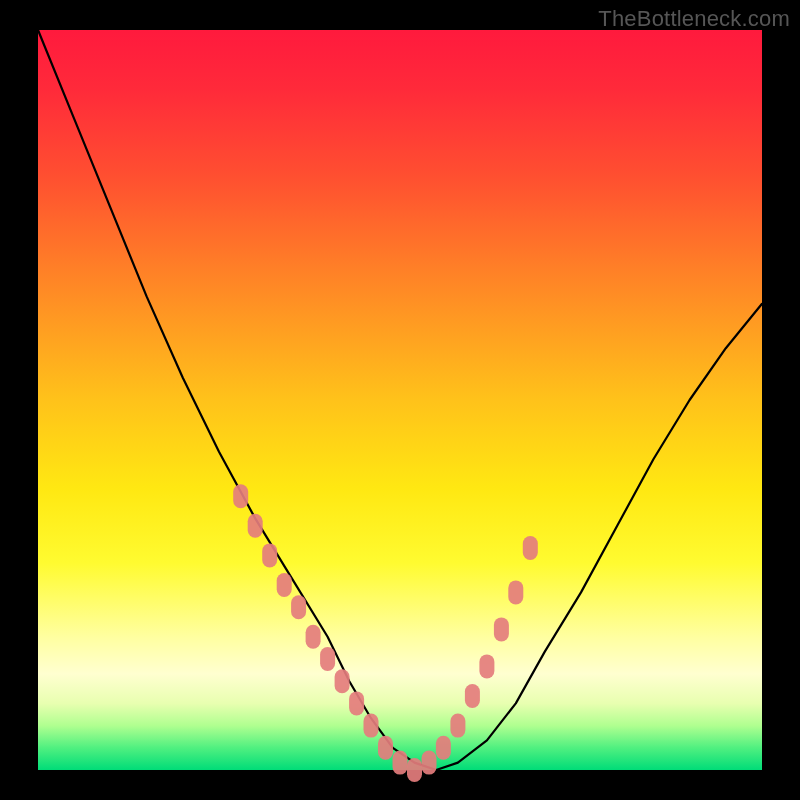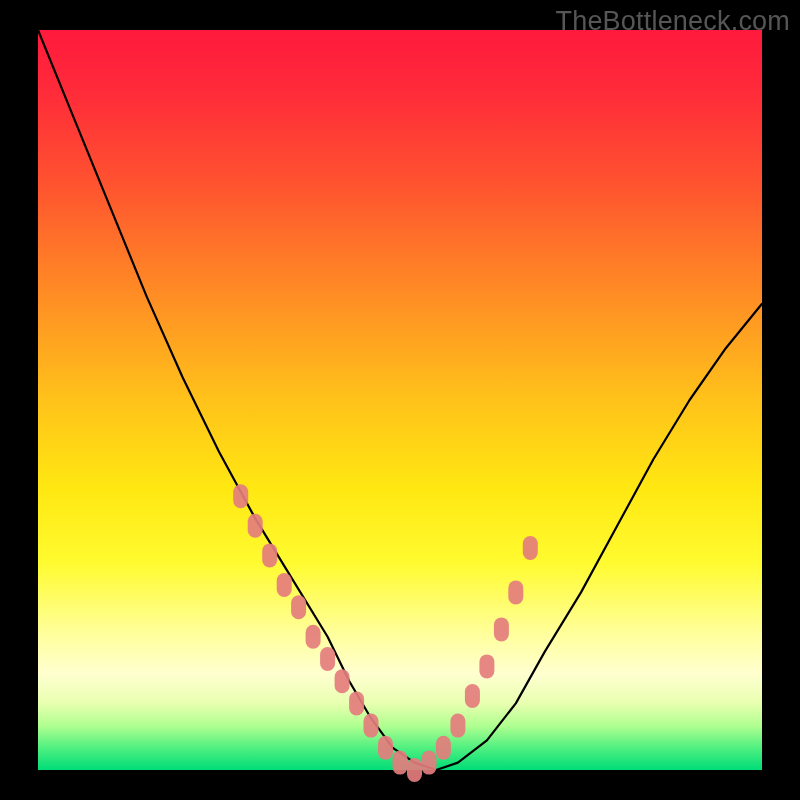--- a/index.html
+++ b/index.html
@@ -13,21 +13,21 @@
   .chart-container {
     position: relative;
     width: 800px;
     height: 800px;
   }
   .watermark {
     position: absolute;
     top: 6px;
     right: 10px;
     font-family: Arial, Helvetica, sans-serif;
-    font-size: 27px;
+    font-size: 22px;
     color: #565656;
     font-weight: 500;
     letter-spacing: 0.2px;
     z-index: 10;
   }
   svg {
     position: absolute;
     top: 0;
     left: 0;
   }

